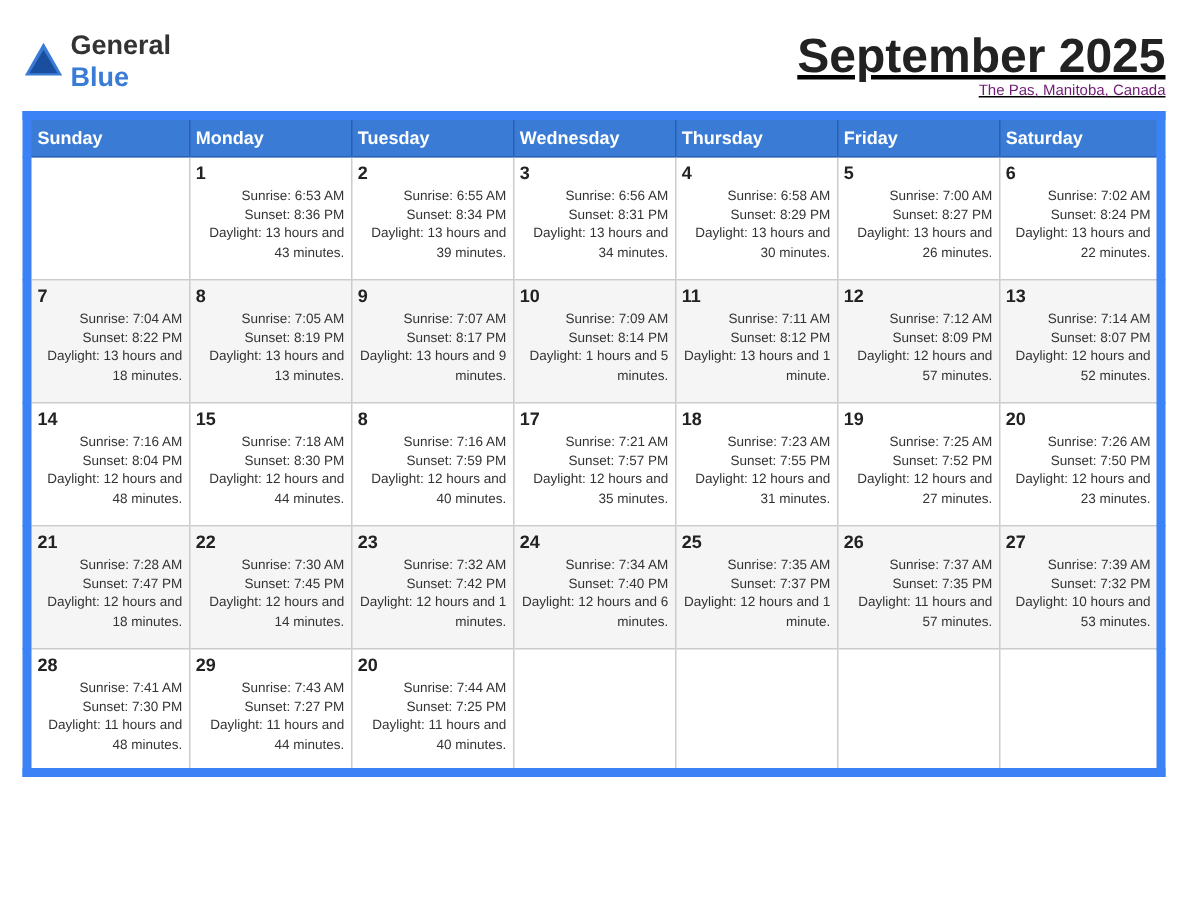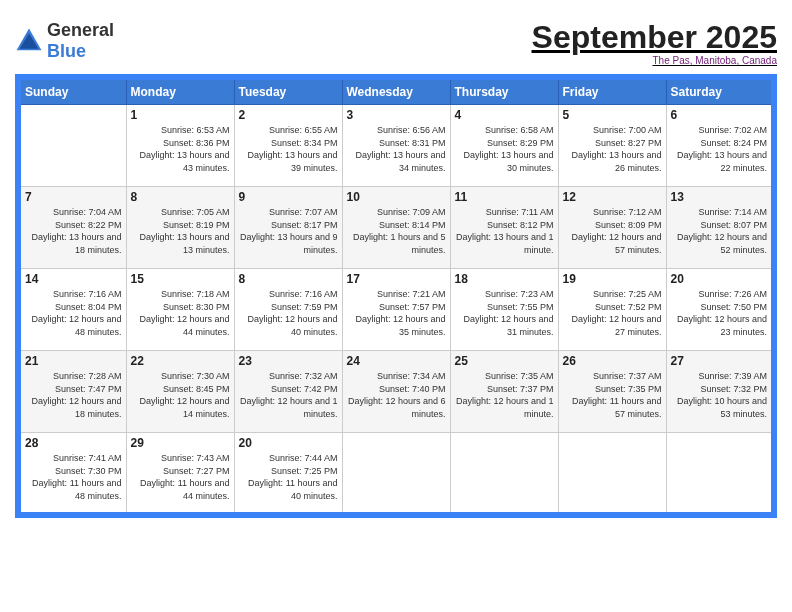--- a/index.html
+++ b/index.html
@@ -308,21 +308,21 @@
           <div class="day-info">
             <span>Sunrise: 7:28 AM</span><br>
             <span>Sunset: 7:47 PM</span><br>
             <span>Daylight: 12 hours and 18 minutes.</span>
           </div>
         </td>
           <td>
           <span class="day-num">22</span>
           <div class="day-info">
             <span>Sunrise: 7:30 AM</span><br>
-            <span>Sunset: 8:45 PM</span><br>
+            <span>Sunset: 7:45 PM</span><br>
             <span>Daylight: 12 hours and 14 minutes.</span>
           </div>
         </td>
           <td>
           <span class="day-num">23</span>
           <div class="day-info">
             <span>Sunrise: 7:32 AM</span><br>
             <span>Sunset: 7:42 PM</span><br>
             <span>Daylight: 12 hours and 1 minutes.</span>
           </div>

